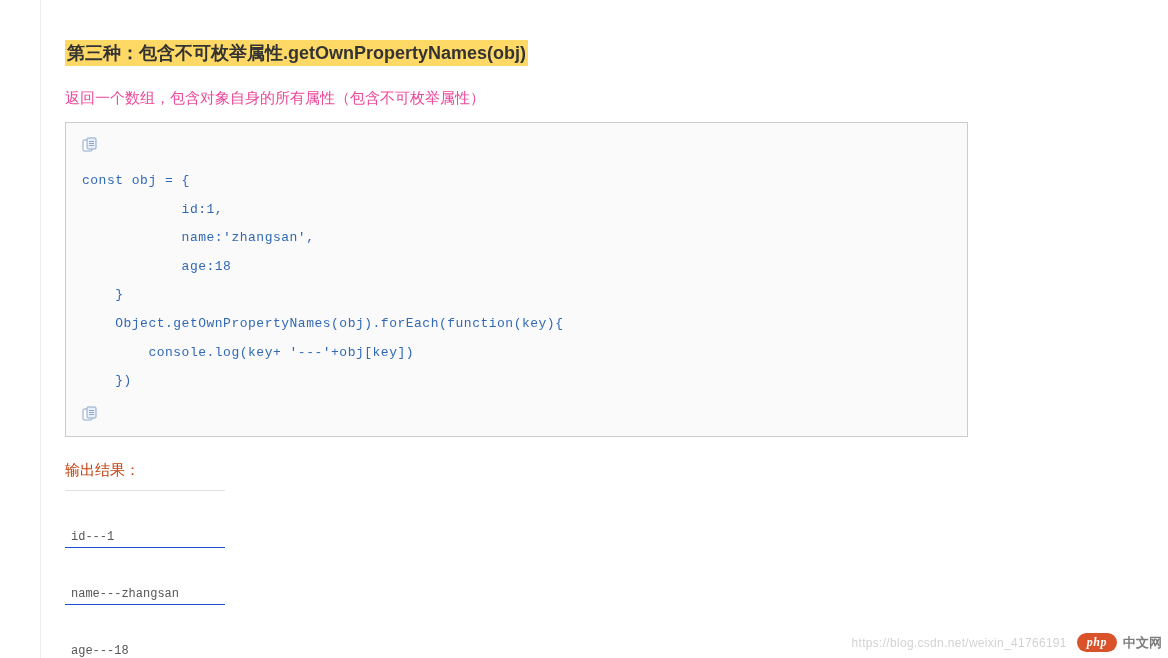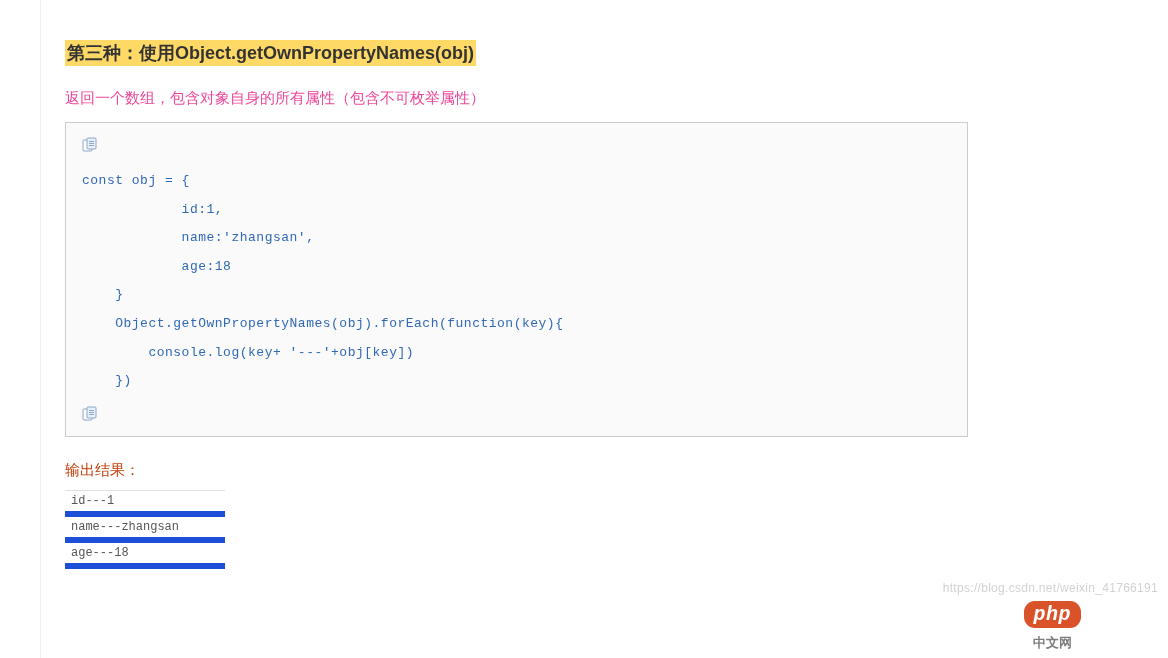--- a/index.html
+++ b/index.html
@@ -79,63 +79,63 @@
   }
   .console {
     width: 160px;
     font-family: Consolas, "Courier New", monospace;
     font-size: 12px;
     color: #565656;
     border-top: 1px solid #e0e0e0;
   }
   .console .row {
     padding: 3px 6px;
-    border-bottom: 6px solid #1d4ed8;
+    border-bottom: 1px solid #1d4ed8;
+    margin-top: 36px;
   }
   .watermark {
     position: absolute;
     right: 6px;
     bottom: 6px;
     display: flex;
     align-items: center;
     gap: 6px;
     opacity: 0.95;
-    flex-direction: column;
   }
   .watermark .wm-url {
     font-size: 12px;
     color: #d0d0d0;
     letter-spacing: 0.3px;
     margin-right: 4px;
   }
   .watermark .php-badge {
     background: #d8491f;
     color: #fff;
     font-weight: bold;
     border-radius: 11px;
     padding: 2px 10px;
-    font-family: Liberation Mono, monospace;
-    font-size: 20px;
+    font-family: Liberation Serif, serif;
+    font-size: 12px;
     font-style: italic;
     letter-spacing: 0.5px;
   }
   .watermark .cn {
     color: #777;
     font-size: 13px;
     font-weight: 700;
   }
 </style>
 </head>
 <body>
 
 <div class="vsep"></div>
 
 <div class="content">
 
-  <h3 class="heading">第三种：使用Object.getOwnPropertyNames(obj)</h3>
+  <h3 class="heading">第三种：包含不可枚举属性.getOwnPropertyNames(obj)</h3>
 
   <p class="para">返回一个数组，包含对象自身的所有属性（包含不可枚举属性）</p>
 
   <div class="codebox">
     <div class="tool">
       <svg width="16" height="16" viewBox="0 0 16 16">
         <rect x="1" y="3" width="9" height="11" rx="1" fill="#fff" stroke="#8aa6c9" stroke-width="1"></rect>
         <rect x="5" y="1" width="9" height="11" rx="1" fill="#e9f0fb" stroke="#8aa6c9" stroke-width="1"></rect>
         <rect x="7" y="4" width="5" height="1" fill="#8aa6c9"></rect>
         <rect x="7" y="6" width="5" height="1" fill="#8aa6c9"></rect>

